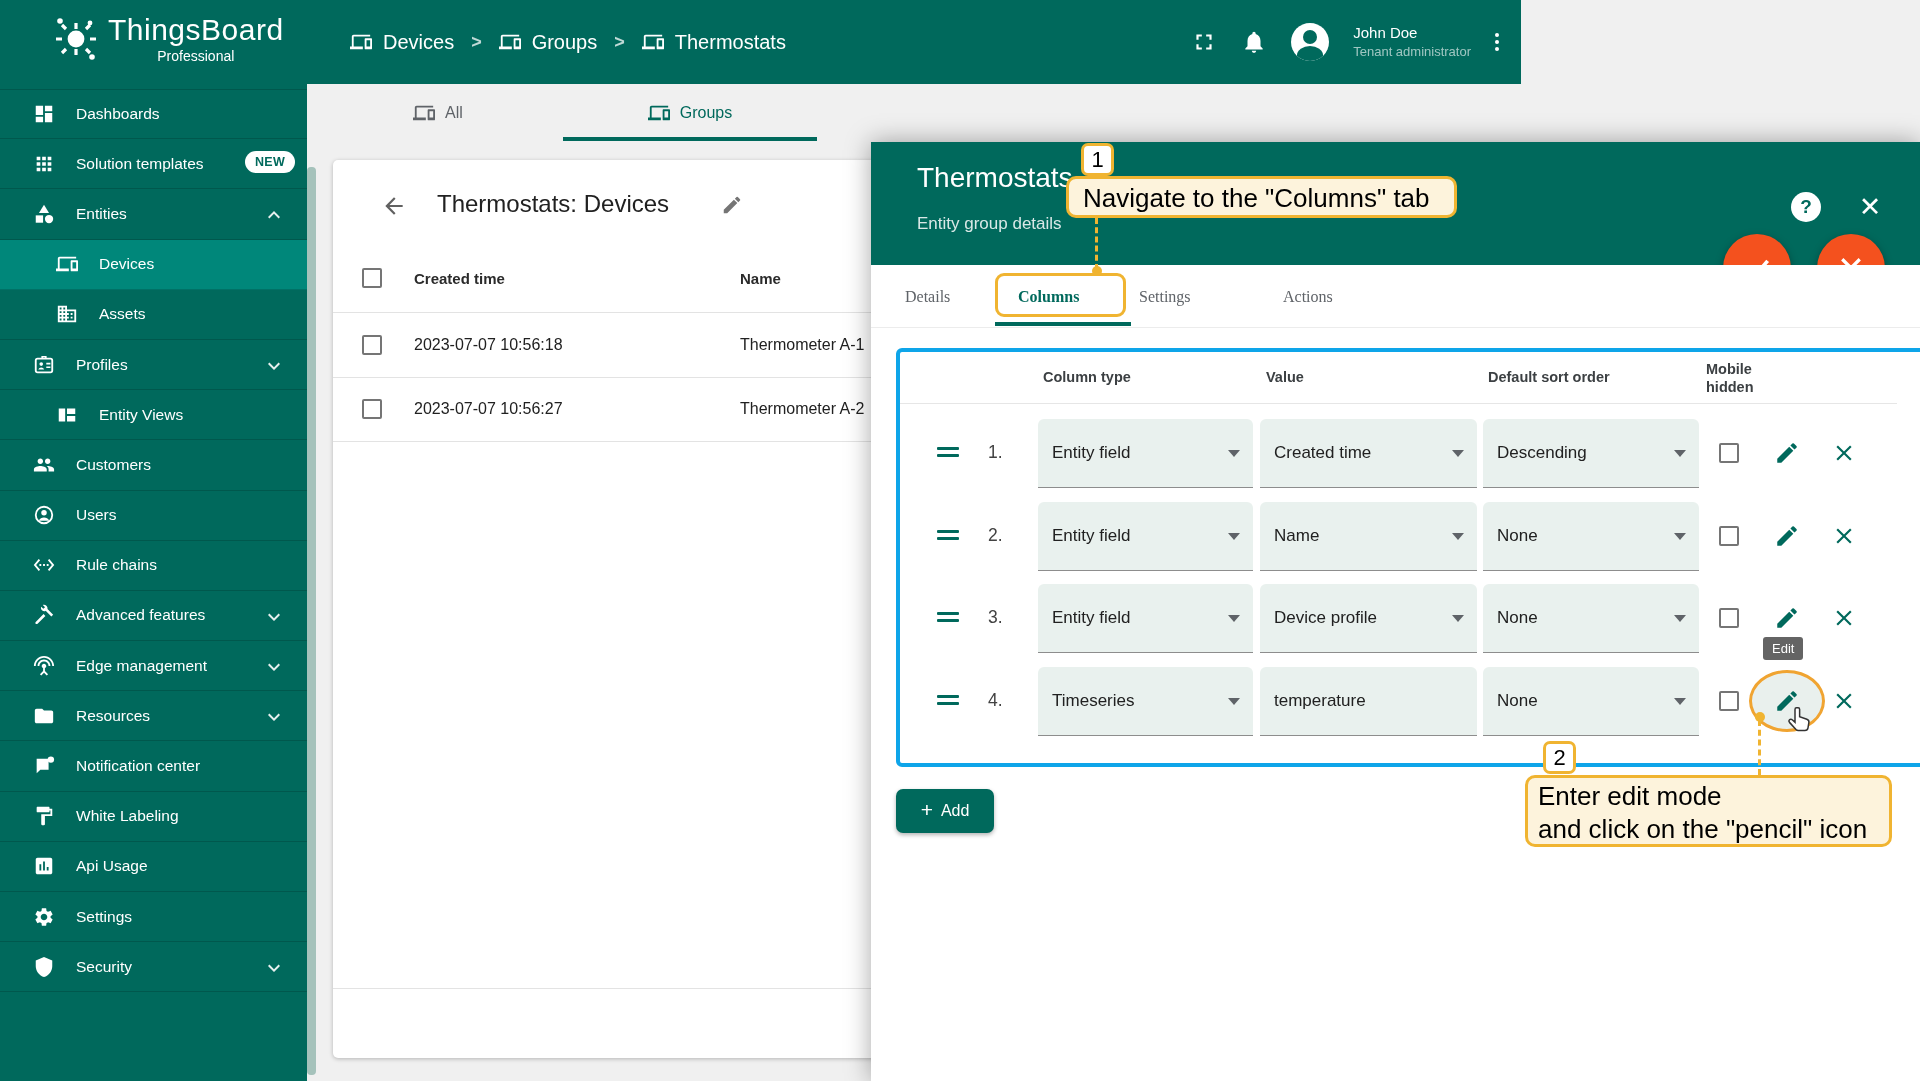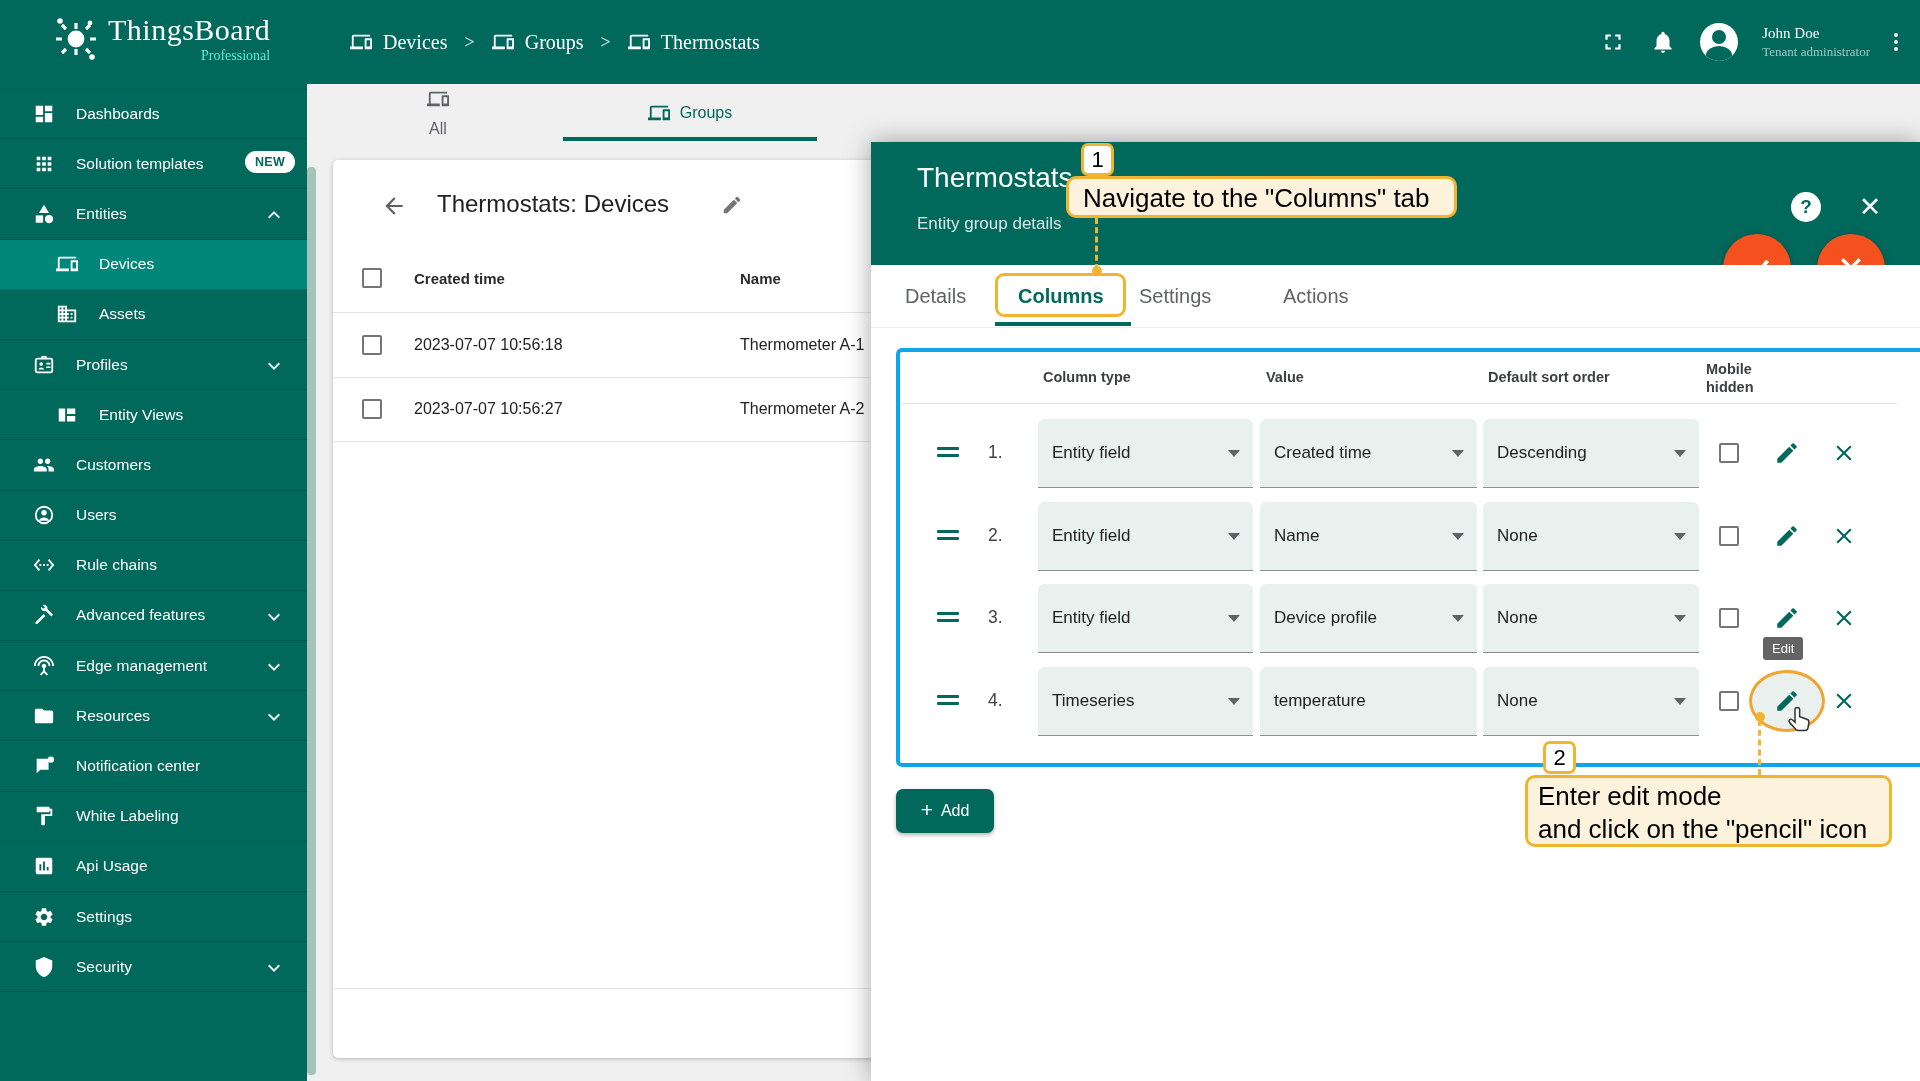--- a/index.html
+++ b/index.html
@@ -2,24 +2,24 @@
 <html><head>
 <meta charset="utf-8">
 <style>
   html,body{margin:0;padding:0;background:#d8d8d8;}
   .stage{position:relative;width:1920px;height:1081px;overflow:hidden;background:#f0f0f0;
          font-family:"Liberation Sans",sans-serif;color:#212121;}
   .abs{position:absolute;}
   svg{display:block;}
 
   
-  .app-header{left:0;top:0;width:1920px;height:84px;background:#00695c;font-family:Liberation Serif, serif;}
+  .app-header{left:0;top:0;width:1521px;height:84px;background:#00695c;}
   .logo-wrap{left:52px;top:13px;display:flex;align-items:flex-start;gap:8px;}
   .logo-title{color:#fff;font-size:30px;font-weight:400;letter-spacing:.5px;line-height:34px;}
-  .logo-sub{color:#5eead4;font-size:14px;font-weight:400;text-align:right;margin-top:1px;}
+  .logo-sub{color:#ffffff;font-size:14px;font-weight:400;text-align:center;margin-top:1px;}
   .crumbs{left:350px;top:0;height:84px;display:flex;align-items:center;gap:17px;color:#fff;}
   .crumb{display:flex;align-items:center;gap:11px;font-size:20px;font-weight:400;}
   .crumb-sep{font-size:18px;color:rgba(255,255,255,.75);font-weight:600;}
   .hdr-right{right:22px;top:0;height:84px;display:flex;align-items:center;gap:24px;color:#fff;}
   .user-block{display:flex;flex-direction:column;line-height:1.35;}
   .user-name{font-size:15px;color:#fff;}
   .user-role{font-size:13px;color:rgba(255,255,255,.62);}
   .avatar{width:38px;height:38px;border-radius:50%;background:#fff;position:relative;overflow:hidden;}
   .avatar .head{position:absolute;left:12px;top:7px;width:14px;height:14px;border-radius:50%;background:#00695c;}
   .avatar .body{position:absolute;left:6px;top:23px;width:26px;height:18px;border-radius:50% 50% 0 0;background:#00695c;}
@@ -63,22 +63,22 @@
   .panel-head{position:absolute;left:0;top:0;width:100%;height:123px;background:#00695c;}
   .panel-title{position:absolute;left:46px;top:20px;font-size:28px;color:#fff;font-weight:400;}
   .panel-sub{position:absolute;left:46px;top:72px;font-size:17px;color:rgba(255,255,255,.85);}
   .help-btn{position:absolute;left:920px;top:50px;width:30px;height:30px;border-radius:50%;background:#fff;
             color:#00695c;font-size:19px;font-weight:700;display:flex;align-items:center;justify-content:center;cursor:pointer;}
   .panel-close{position:absolute;left:982px;top:48px;width:34px;height:34px;color:#fff;font-size:27px;
                display:flex;align-items:center;justify-content:center;cursor:pointer;font-weight:400;}
   .fab{position:absolute;width:68px;height:68px;border-radius:50%;background:#f4511e;
        display:flex;align-items:center;justify-content:center;box-shadow:0 3px 8px rgba(0,0,0,.35);cursor:pointer;}
   .panel-tabs{position:absolute;left:0;top:123px;width:100%;height:63px;background:#fff;border-bottom:1px solid #ececec;box-sizing:border-box;}
-  .p-tab{position:absolute;top:0;height:63px;display:flex;align-items:center;font-size:20px;font-weight:500;
-         color:#5f6368;cursor:pointer;}
+  .p-tab{position:absolute;top:0;height:63px;display:flex;align-items:center;font-size:16px;font-weight:500;
+         color:#5f6368;cursor:pointer;font-family:Liberation Serif, serif;}
   .p-tab.active{color:#00695c;font-weight:700;}
   .col-underline{position:absolute;left:124px;top:180px;width:136px;height:4px;background:#00695c;}
 
   
   .ptable{position:absolute;left:25px;top:206px;width:1114px;height:419px;border:4px solid #0ea5e9;
           border-radius:6px;box-sizing:border-box;background:#fff;}
   .pth{position:absolute;font-size:14.5px;font-weight:700;color:#3c4043;line-height:1.25;}
   .pt-divider{position:absolute;left:0;top:51px;width:997px;height:1px;background:#e6e6e6;}
   .prow{position:absolute;left:0;width:997px;height:69px;}
   .drag{position:absolute;left:37px;top:28px;width:24px;height:13px;cursor:grab;}
@@ -340,21 +340,21 @@
       <span>Security</span>
       <svg class="sb-chev" viewBox="0 0 24 24" fill="rgba(255,255,255,.9)">
           <path d="M7.4 8.6 12 13.2l4.6-4.6L18 10l-6 6-6-6z"></path>
         </svg>
     </div>
   </div>
 
   <div class="abs sb-scroll"></div>
 
   <div class="abs tabbar">
-    <div class="top-tab" style="left:6px;width:250px;flex-direction:column;">
+    <div class="top-tab" style="left:6px;width:250px;">
       <svg class="sb-icon" viewBox="0 0 24 24" fill="#5f6368">
           <path d="M4 6h18V4H4c-1.1 0-2 .9-2 2v11H0v3h14v-3H4V6zm19 2h-6c-.55 0-1 .45-1 1v10c0 .55.45 1 1 1h6c.55 0 1-.45 1-1V9c0-.55-.45-1-1-1zm-1 9h-4v-7h4v7z"></path>
         </svg>
       <span>All</span>
     </div>
     <div class="top-tab active" style="left:256px;width:254px;">
       <svg class="sb-icon" viewBox="0 0 24 24" fill="#00695c">
           <path d="M4 6h18V4H4c-1.1 0-2 .9-2 2v11H0v3h14v-3H4V6zm19 2h-6c-.55 0-1 .45-1 1v10c0 .55.45 1 1 1h6c.55 0 1-.45 1-1V9c0-.55-.45-1-1-1zm-1 9h-4v-7h4v7z"></path>
         </svg>
       <span>Groups</span>

